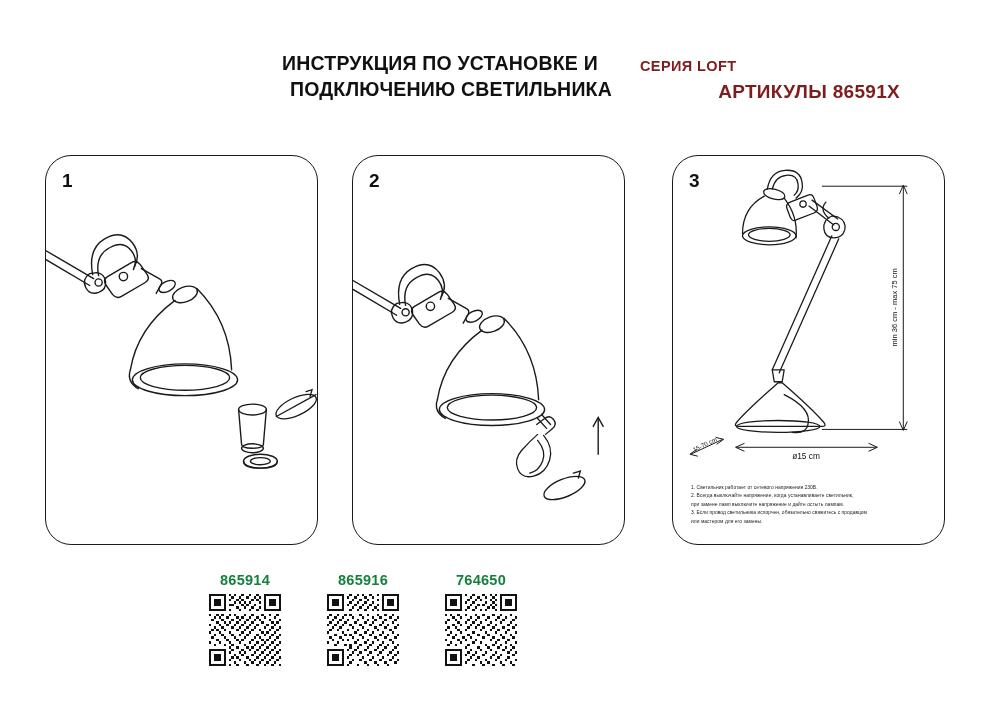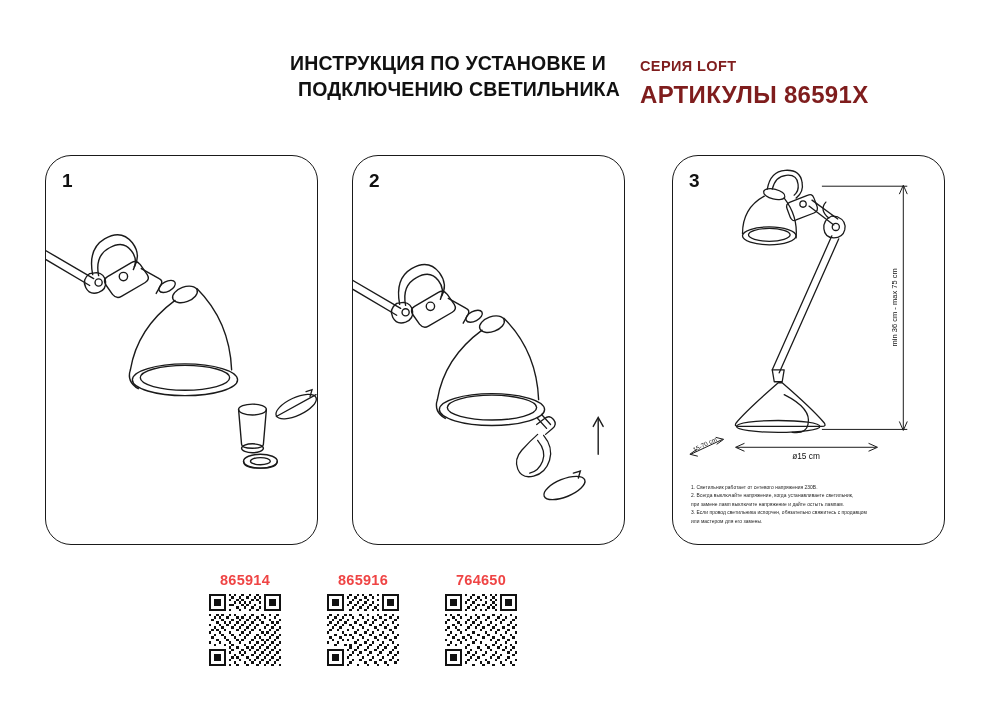--- a/index.html
+++ b/index.html
@@ -26,21 +26,21 @@
   
   .header {
     position: absolute;
     left: 0;
     top: 50px;
     width: 1000px;
     height: 60px;
   }
   .title {
     position: absolute;
-    left: 290px;
+    left: 282px;
     top: 0;
     width: 330px;
     font-size: 19.5px;
     font-weight: bold;
     line-height: 26px;
     letter-spacing: 0.2px;
     color: #111;
   }
   .title .line2 { display: block; text-align: right; }
 
@@ -51,22 +51,23 @@
     width: 260px;
     font-weight: bold;
     color: #7f1d1d;
   }
   .series-line {
     font-size: 14.5px;
     letter-spacing: 0.4px;
     margin-bottom: 7px;
   }
   .article-line {
-    font-size: 24px;
+    font-size: 19px;
     letter-spacing: 0.3px;
+    text-align: right;
   }
 
   
   .panel {
     position: absolute;
     border: 1.6px solid #1a1a1a;
     border-radius: 26px;
     background: #fff;
     box-sizing: border-box;
   }
@@ -116,21 +117,21 @@
     position: absolute;
     width: 130px;
     text-align: center;
   }
   #qr-item-0 { left: 30px; }
   #qr-item-1 { left: 148px; text-align: center; }
   #qr-item-2 { left: 266px; }
   .qr-label {
     font-size: 14.5px;
     font-weight: bold;
-    color: #ef4444;
+    color: #15803d;
     margin-bottom: 6px;
     letter-spacing: 0.3px;
   }
   .qr-code {
     width: 72px;
     height: 72px;
     margin: 0 auto;
     display: block;
   }
 </style>

